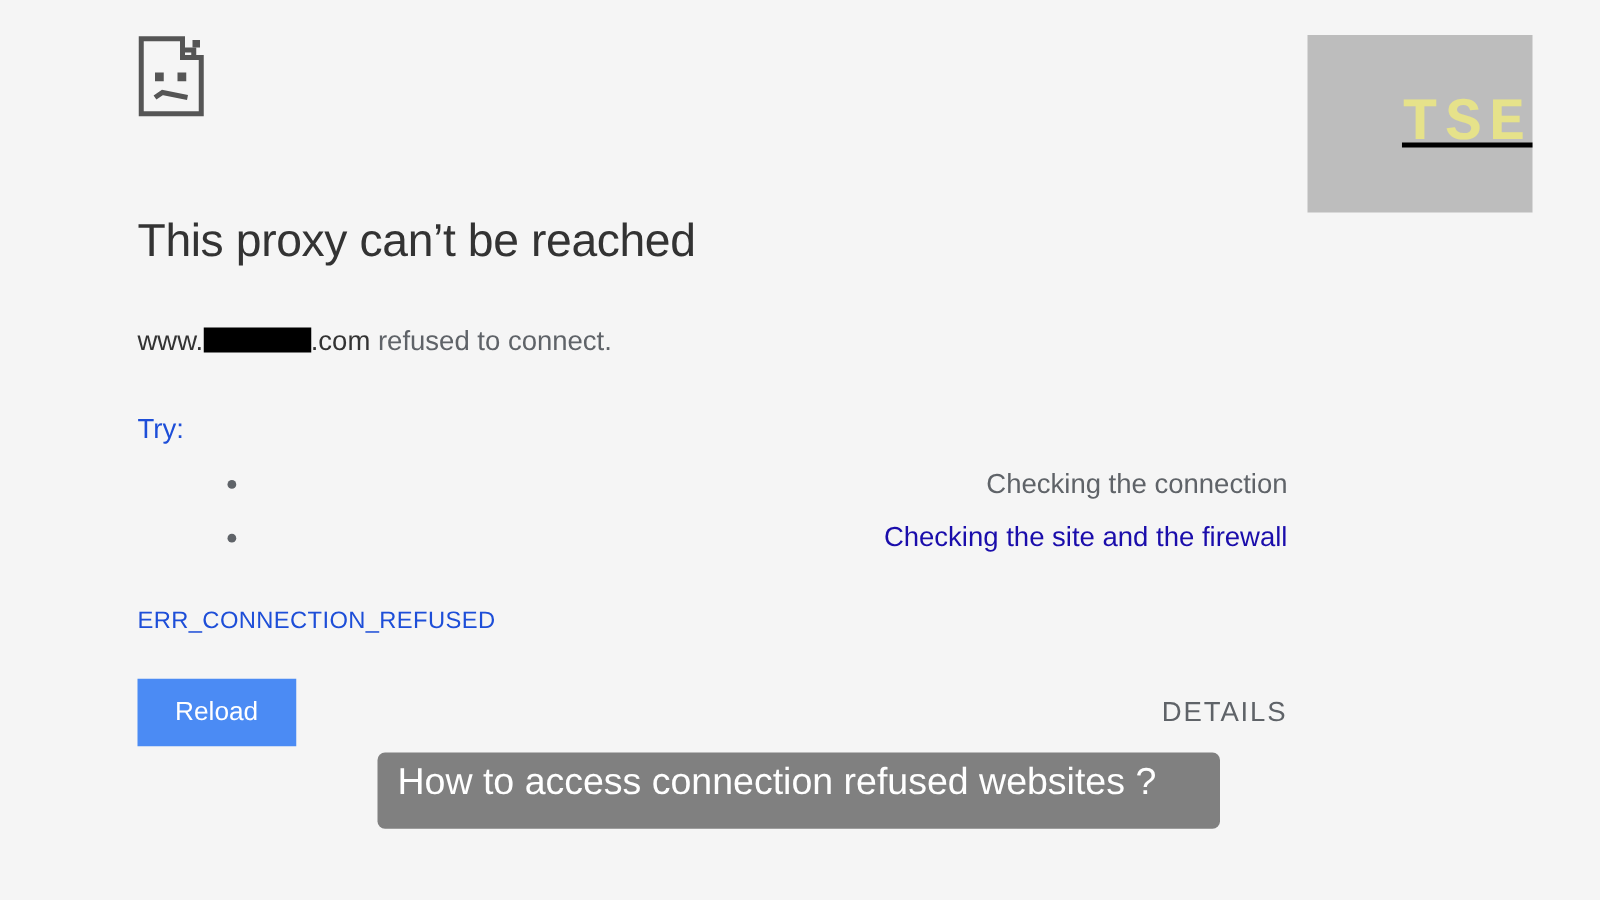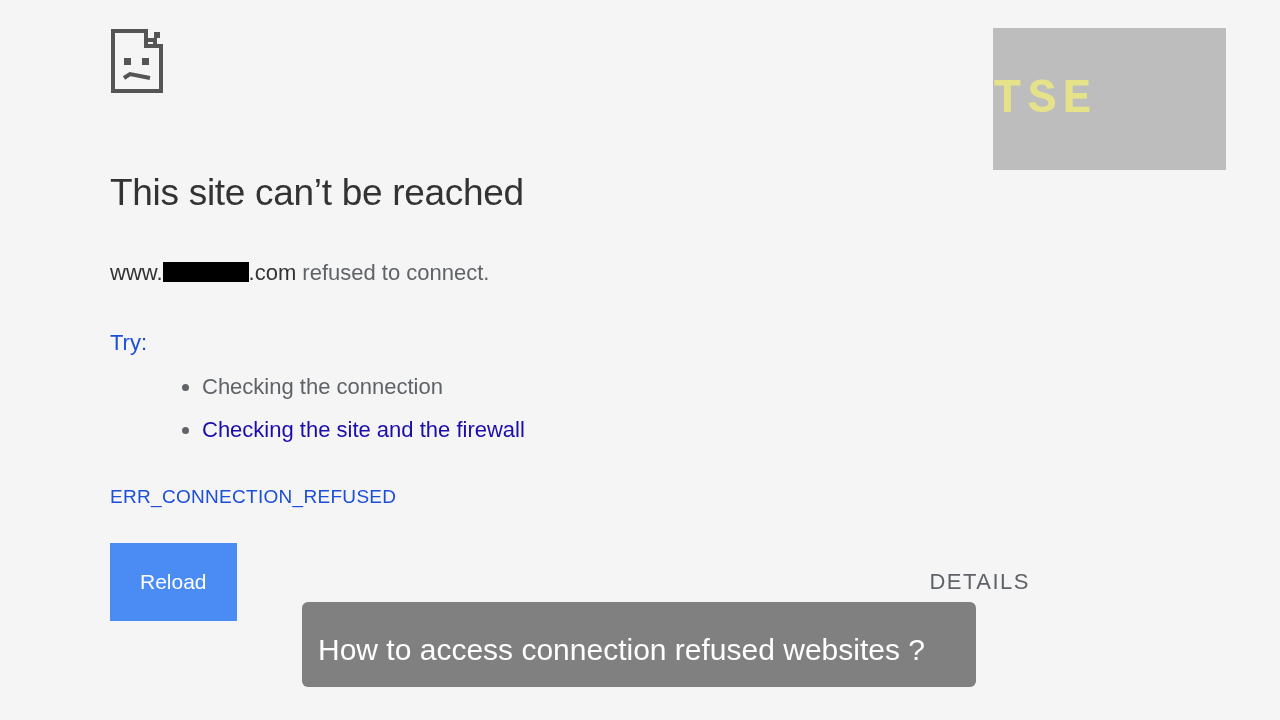--- a/index.html
+++ b/index.html
@@ -48,20 +48,21 @@
     .try-label {
       font-size: 22px;
       color: #1d4ed8;
       margin-bottom: 14px;
     }
     .try-list {
       list-style: disc;
       margin-left: 92px;
       font-size: 22px;
       color: #5f6368;
+      text-align: right;
     }
     .try-list li {
       margin-bottom: 10px;
       line-height: 1.5;
     }
     .link {
       color: #1a0dab;
       cursor: pointer;
     }
     .error-code {
@@ -76,81 +77,82 @@
       top: 543px;
       width: 920px;
       display: flex;
       justify-content: space-between;
       align-items: center;
     }
     .reload-btn {
       background: #4b8bf4;
       color: #fff;
       border: none;
-      padding: 27px 30px;
+      padding: 15px 30px;
       font-size: 21px;
       font-family: inherit;
       cursor: pointer;
     }
     .details-btn {
       background: none;
       border: none;
       color: #5f6368;
       font-size: 22px;
       letter-spacing: 1.5px;
       cursor: pointer;
       font-family: inherit;
     }
     .tse-badge {
       position: absolute;
       top: 28px;
       right: 54px;
-      width: 233px;
+      width: 180px;
       height: 142px;
       background: #bdbdbd;
       display: flex;
       align-items: center;
-      justify-content: flex-start;
+      justify-content: flex-end;
+      text-decoration: underline;
     }
     .tse-text {
       font-family: 'Courier New', monospace;
       font-size: 48px;
       font-weight: bold;
       color: #e6e28a;
       letter-spacing: 6px;
     }
     .caption {
       position: absolute;
       left: 302px;
       top: 602px;
       width: 674px;
       background: #808080;
       color: #fff;
       font-size: 30px;
-      padding: 28px 16px 16px 16px;
+      padding: 4px 16px 16px 16px;
       border-radius: 6px;
       line-height: 1.35;
     }
   </style>
 </head>
 <body>
 
 <div class="content">
   <div class="sad-icon">
     <svg width="54" height="66" viewBox="0 0 54 66">
       <path d="M 3 3 L 36 3 L 36 12 L 45 12 L 45 18 L 51 18 L 51 63 L 3 63 Z" fill="none" stroke="#555" stroke-width="4"></path>
       <path d="M 36 3 L 36 18 L 51 18" fill="none" stroke="#555" stroke-width="4"></path>
       <path d="M 44 10 L 44 4 L 50 4 L 50 10 Z" fill="#555"></path>
       <rect x="14" y="30" width="7" height="7" fill="#555"></rect>
       <rect x="32" y="30" width="7" height="7" fill="#555"></rect>
       <path d="M 14 50 L 20 46 L 40 50" fill="none" stroke="#555" stroke-width="4"></path>
     </svg>
   </div>
 
-  <h1 class="heading">This site can’t be reached</h1>
+  <h1 class="heading">This proxy can’t be reached</h1>
 
   <div class="domain-line">
     <span class="domain-bold">www.</span><span class="redact"></span><span class="domain-bold">.com</span><span> refused to connect.</span>
   </div>
 
   <div class="try-label">Try:</div>
   <ul class="try-list">
     <li>Checking the connection</li>
     <li><span class="link">Checking the site and the firewall</span></li>
   </ul>

